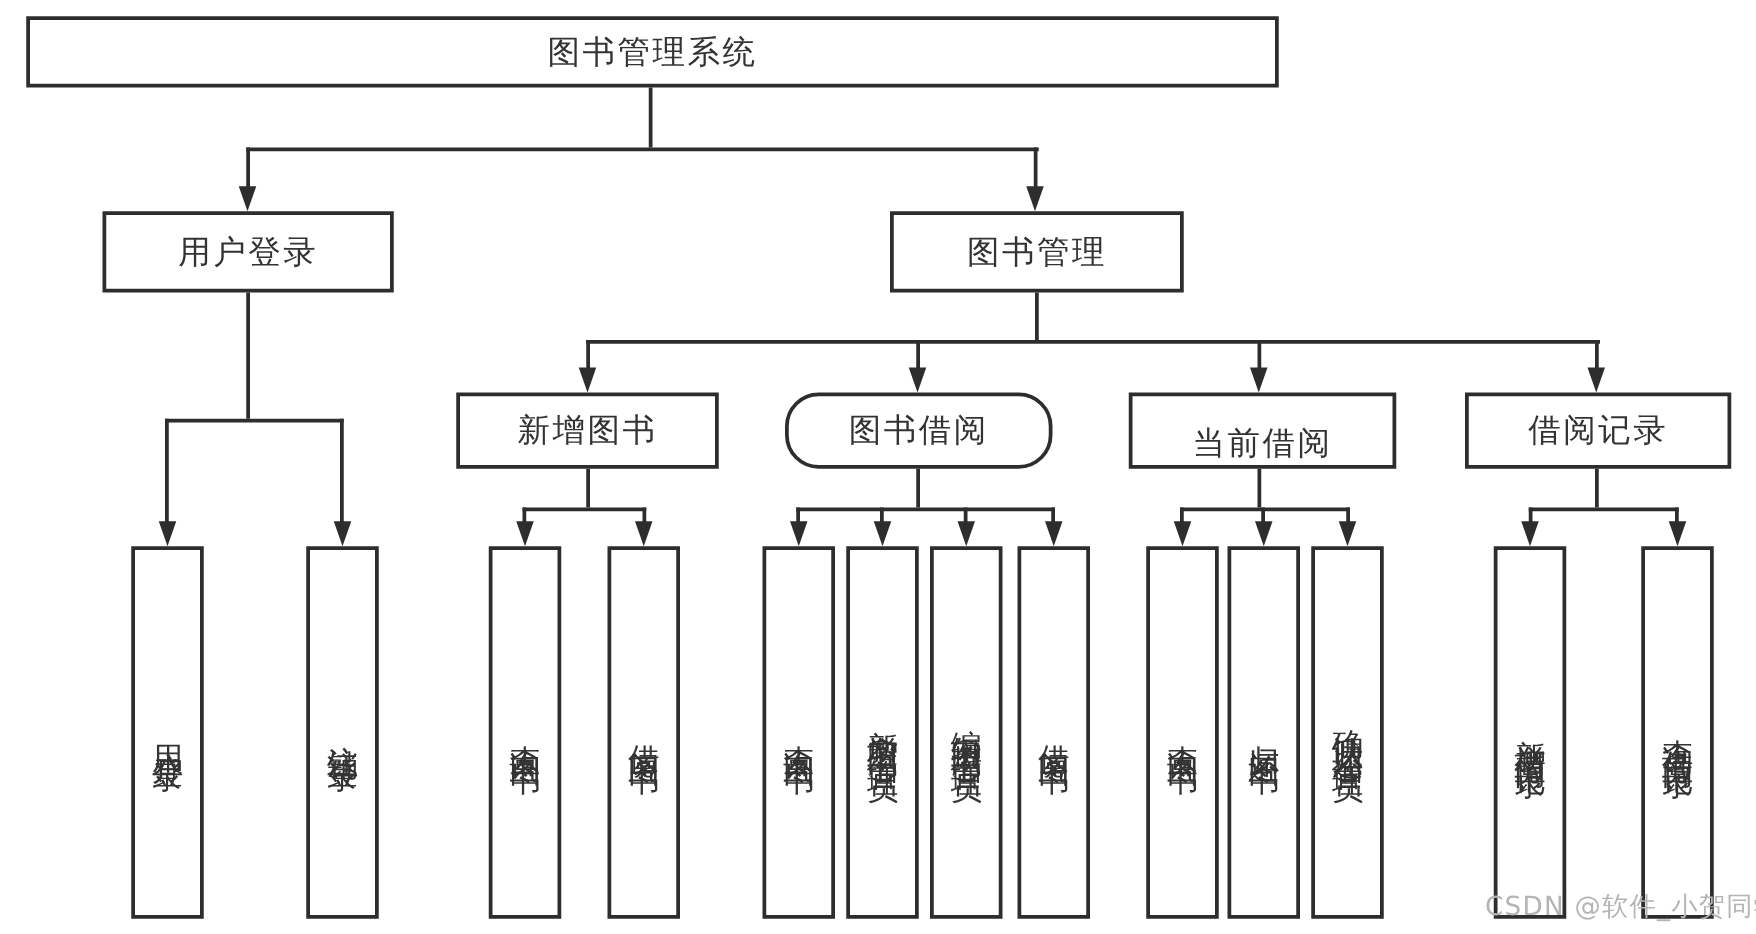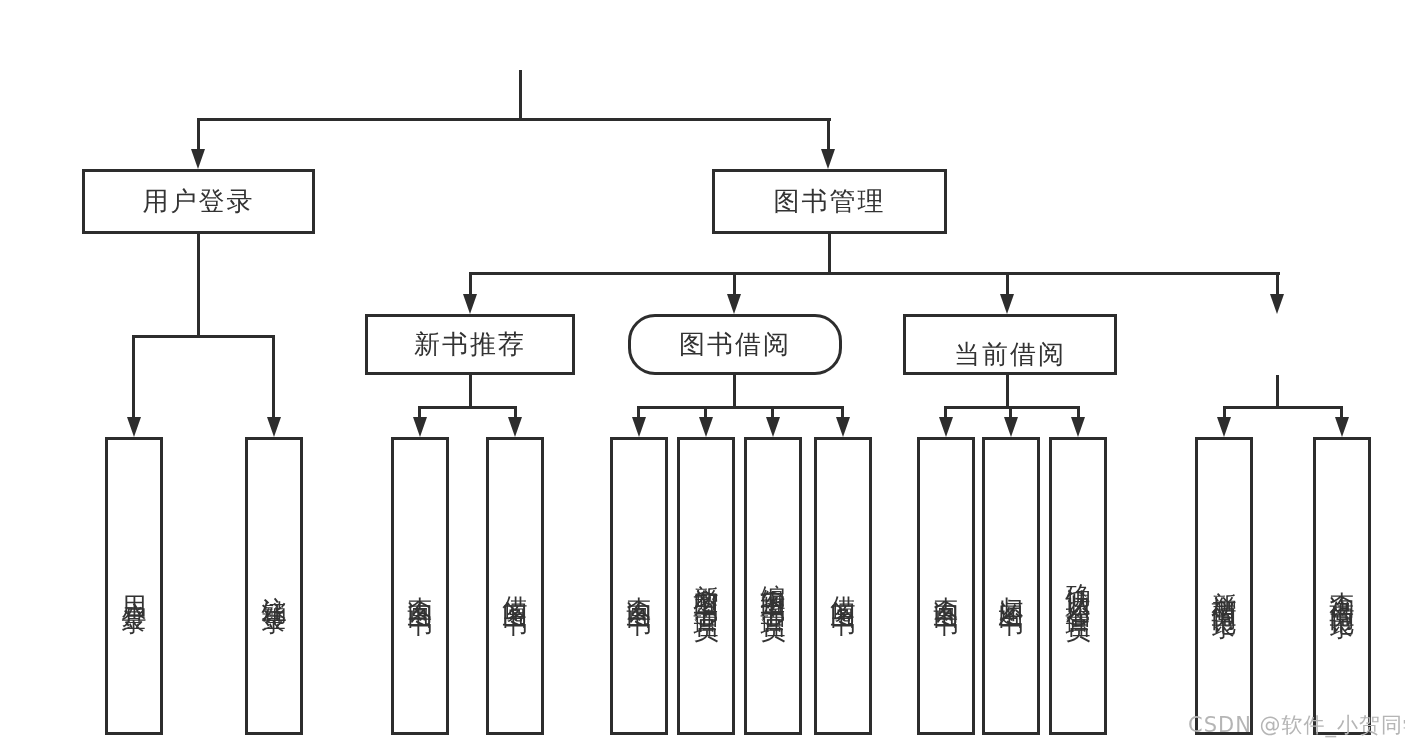--- a/index.html
+++ b/index.html
@@ -68,20 +68,23 @@
     letter-spacing: 1px;
     white-space: nowrap;
     z-index: 5;
   }
 </style>
 </head>
 <body>
 
 <div id="canvas">
 
+  <div class="hbox" style="left:21px; top:13px; width:1002px; height:57px;">
+    <span>图书管理系统</span>
+  </div>
 
   <div class="line" style="left:519px; top:70px; width:3px; height:48px;"></div>
   <div class="line" style="left:197px; top:118px; width:634px; height:3px;"></div>
   <div class="line" style="left:197px; top:118px; width:3px; height:34px;"></div>
   <div class="arr" style="left:191px; top:149px;"></div>
   <div class="line" style="left:827px; top:118px; width:3px; height:34px;"></div>
   <div class="arr" style="left:821px; top:149px;"></div>
 
   <div class="hbox" style="left:82px; top:169px; width:233px; height:65px;">
     <span>用户登录</span>
@@ -102,27 +105,30 @@
   <div class="line" style="left:469px; top:272px; width:3px; height:25px;"></div>
   <div class="arr" style="left:463px; top:294px;"></div>
   <div class="line" style="left:733px; top:272px; width:3px; height:25px;"></div>
   <div class="arr" style="left:727px; top:294px;"></div>
   <div class="line" style="left:1006px; top:272px; width:3px; height:25px;"></div>
   <div class="arr" style="left:1000px; top:294px;"></div>
   <div class="line" style="left:1276px; top:272px; width:3px; height:25px;"></div>
   <div class="arr" style="left:1270px; top:294px;"></div>
 
   <div class="hbox" style="left:365px; top:314px; width:210px; height:61px;">
-    <span>新书推荐</span>
+    <span>新增图书</span>
   </div>
   <div class="hbox" style="left:628px; top:314px; width:214px; height:61px;border-radius:27px;">
     <span>图书借阅</span>
   </div>
   <div class="hbox" style="left:903px; top:314px; width:214px; height:61px;align-items:flex-end;">
     <span>当前借阅</span>
+  </div>
+  <div class="hbox" style="left:1172px; top:314px; width:213px; height:61px;">
+    <span>借阅记录</span>
   </div>
 
   <div class="line" style="left:469px; top:375px; width:3px; height:31px;"></div>
   <div class="line" style="left:418px; top:406px; width:99px; height:3px;"></div>
   <div class="line" style="left:418px; top:406px; width:3px; height:14px;"></div>
   <div class="arr" style="left:413px; top:417px;"></div>
   <div class="line" style="left:514px; top:406px; width:3px; height:14px;"></div>
   <div class="arr" style="left:508px; top:417px;"></div>
 
   <div class="line" style="left:733px; top:375px; width:3px; height:31px;"></div>

